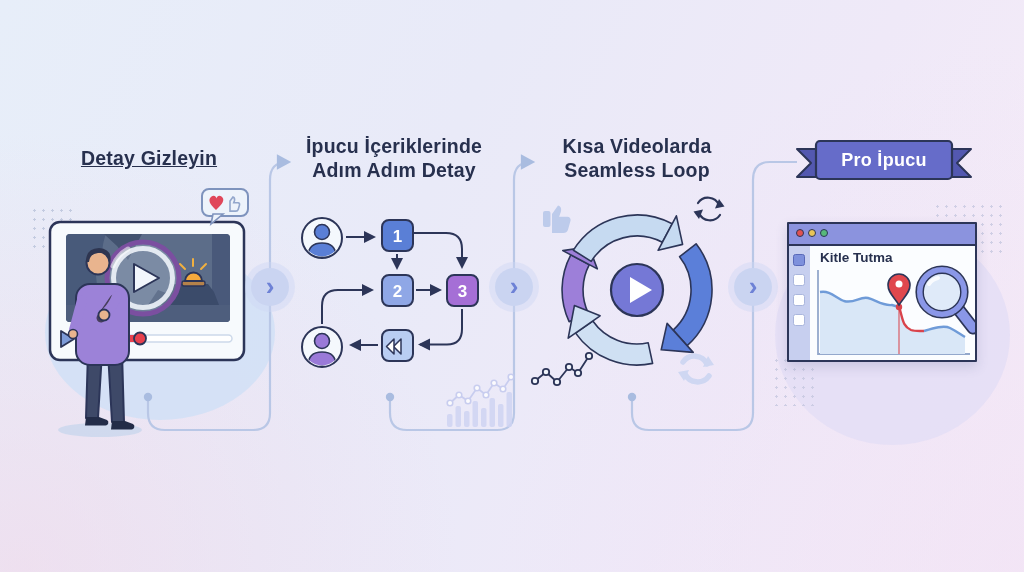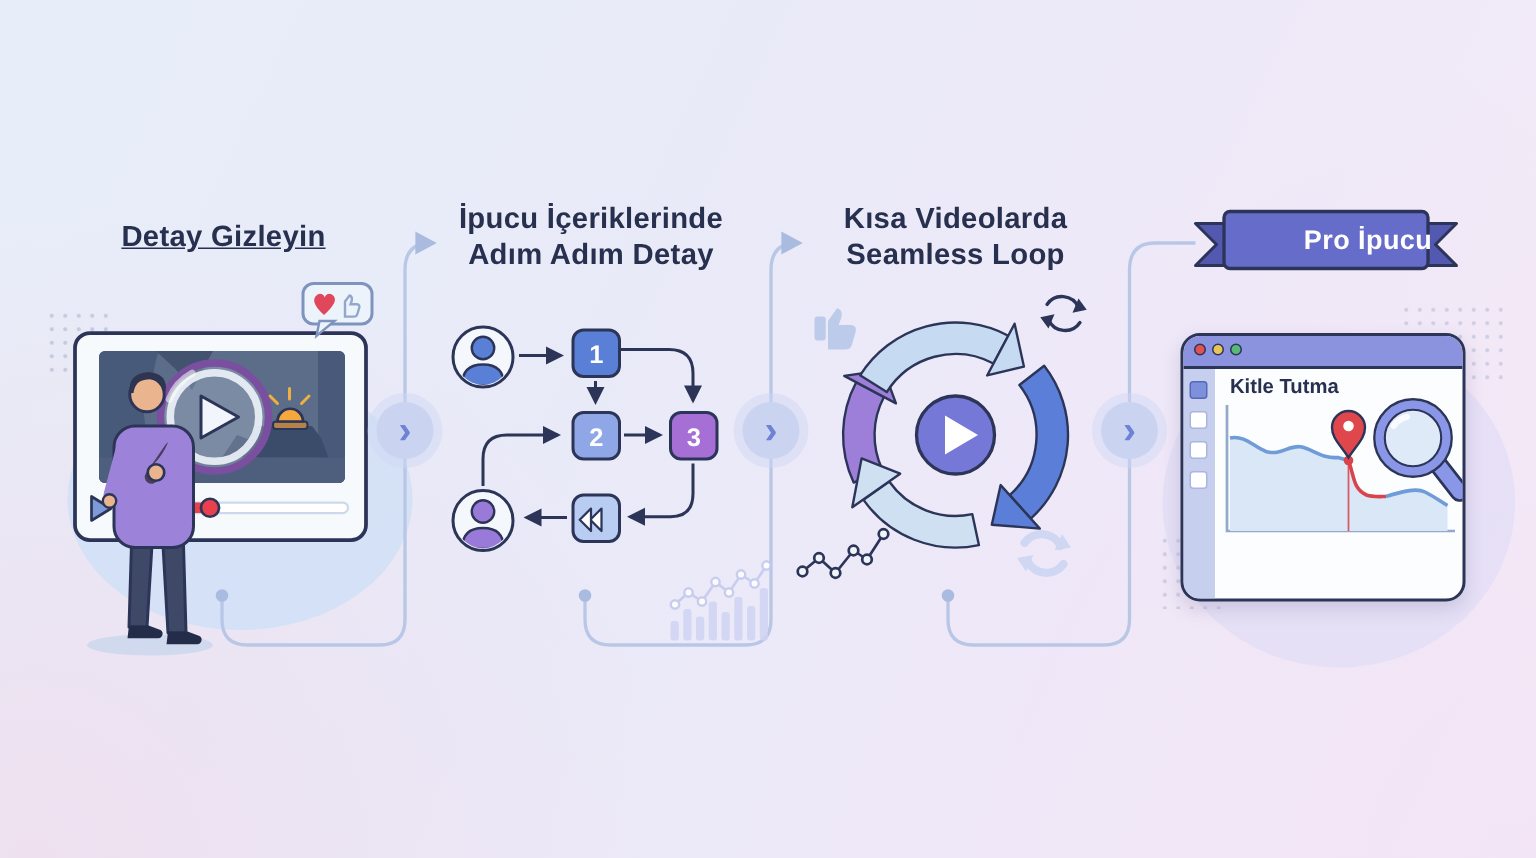--- a/index.html
+++ b/index.html
@@ -21,25 +21,25 @@
     position:absolute;width:38px;height:38px;border-radius:50%;
     background:#cad4f1;box-shadow:0 0 0 6px rgba(206,216,243,.45);
     color:#6e82d6;font-size:26px;font-weight:bold;text-align:center;line-height:36px;z-index:3;
   }
   .step-box{
     position:absolute;width:33px;height:33px;border-radius:8px;border:2px solid #2c3558;
     color:#fff;font-size:17px;font-weight:bold;text-align:center;line-height:31px;z-index:3;box-sizing:border-box;
   }
   .ribbon-label{
     position:absolute;left:816px;top:141px;width:136px;height:38px;z-index:4;
-    color:#fff;font-size:18px;font-weight:bold;text-align:center;line-height:38px;letter-spacing:.3px;padding-left:28px;
+    color:#fff;font-size:18px;font-weight:bold;text-align:center;line-height:38px;letter-spacing:.3px;
   }
   .window{
-    position:absolute;left:787px;top:222px;width:190px;height:179px;z-index:3;
-    background:#fbfdff;border:2.5px solid #2c3558;border-radius:13px;overflow:hidden;
+    position:absolute;left:787px;top:222px;width:190px;height:140px;z-index:3;
+    background:#fbfdff;border:2.5px solid #2c3558;border-radius:1px;overflow:hidden;
     box-shadow:0 5px 12px rgba(70,80,130,.18);box-sizing:border-box;
   }
   .titlebar{position:absolute;left:0;top:0;right:0;height:20px;background:#8b93de;border-bottom:2px solid #2c3558;}
   .tdot{position:absolute;top:5px;width:8px;height:8px;border-radius:50%;border:1.5px solid #2c3558;box-sizing:border-box;}
   .sidebar{position:absolute;left:0;top:22px;bottom:0;width:21px;background:#c7cfef;}
   .sq{position:absolute;left:4px;width:12px;height:12px;border-radius:2.5px;background:#fff;border:1px solid #aab6dd;box-sizing:border-box;}
   .sq.active{background:#7d90dc;border-color:#5868b8;}
   .win-title{position:absolute;left:31px;top:26px;font-size:13.5px;font-weight:bold;color:#27304e;}
 </style>
 </head>

